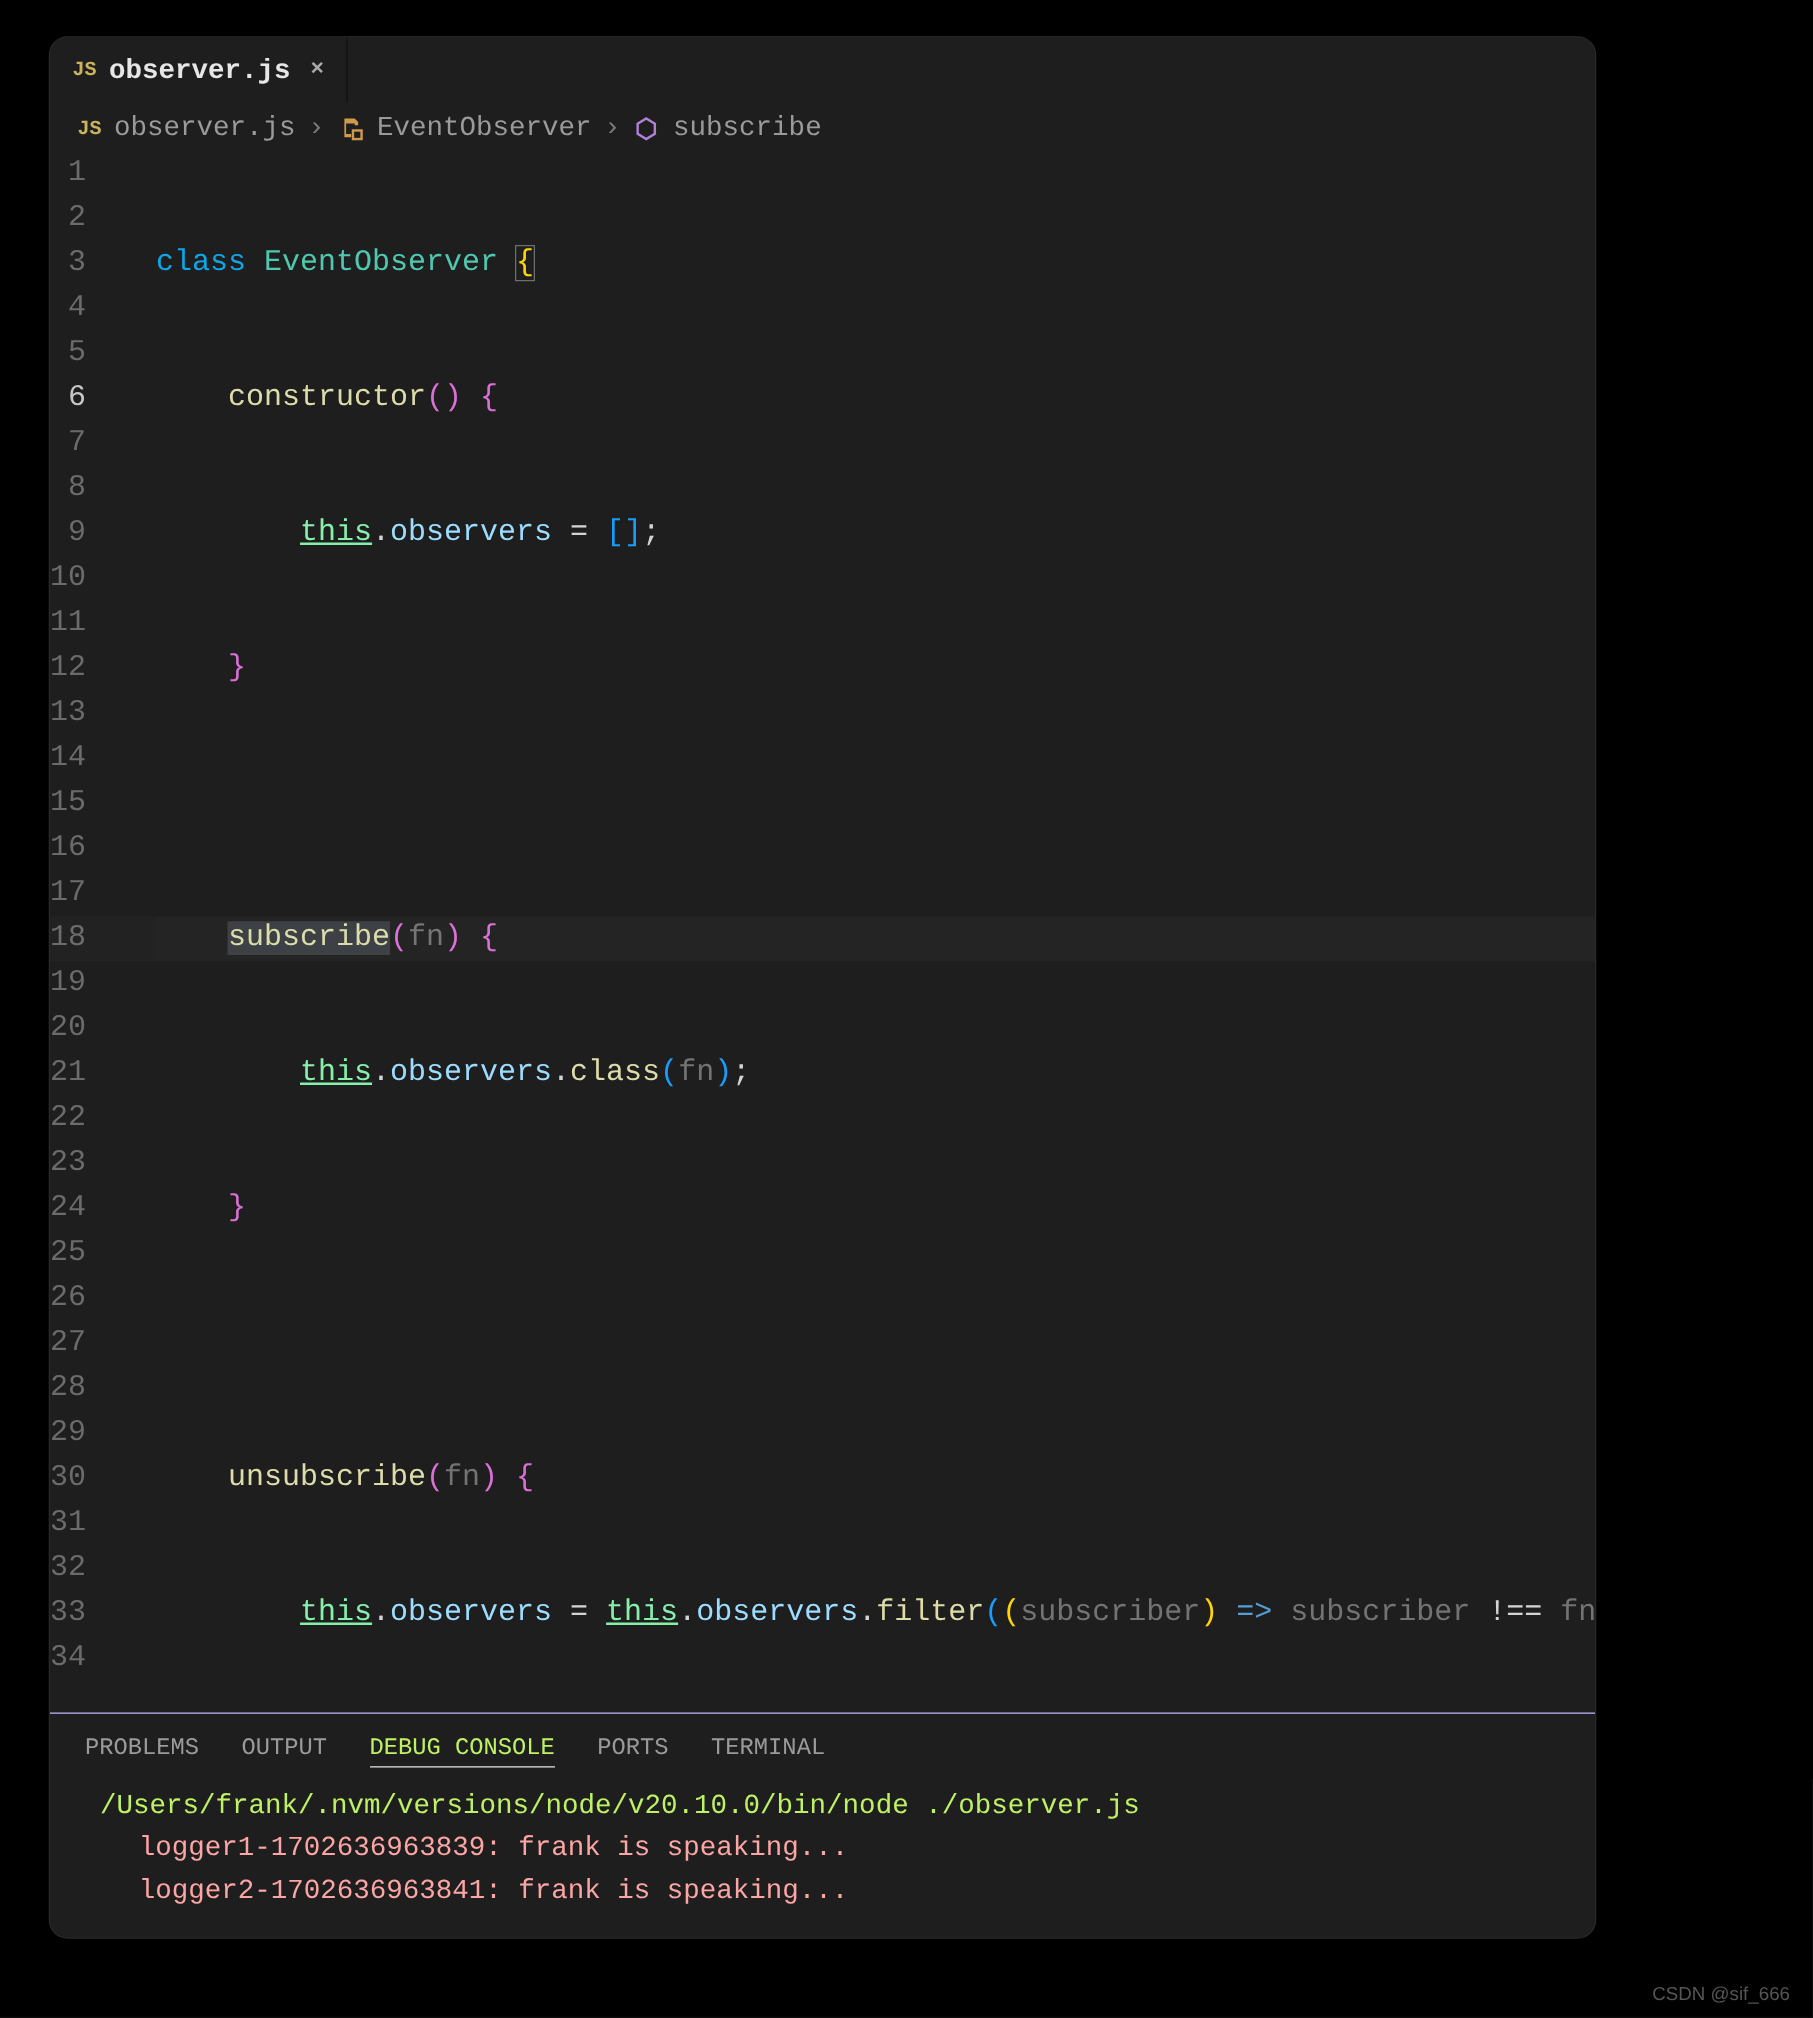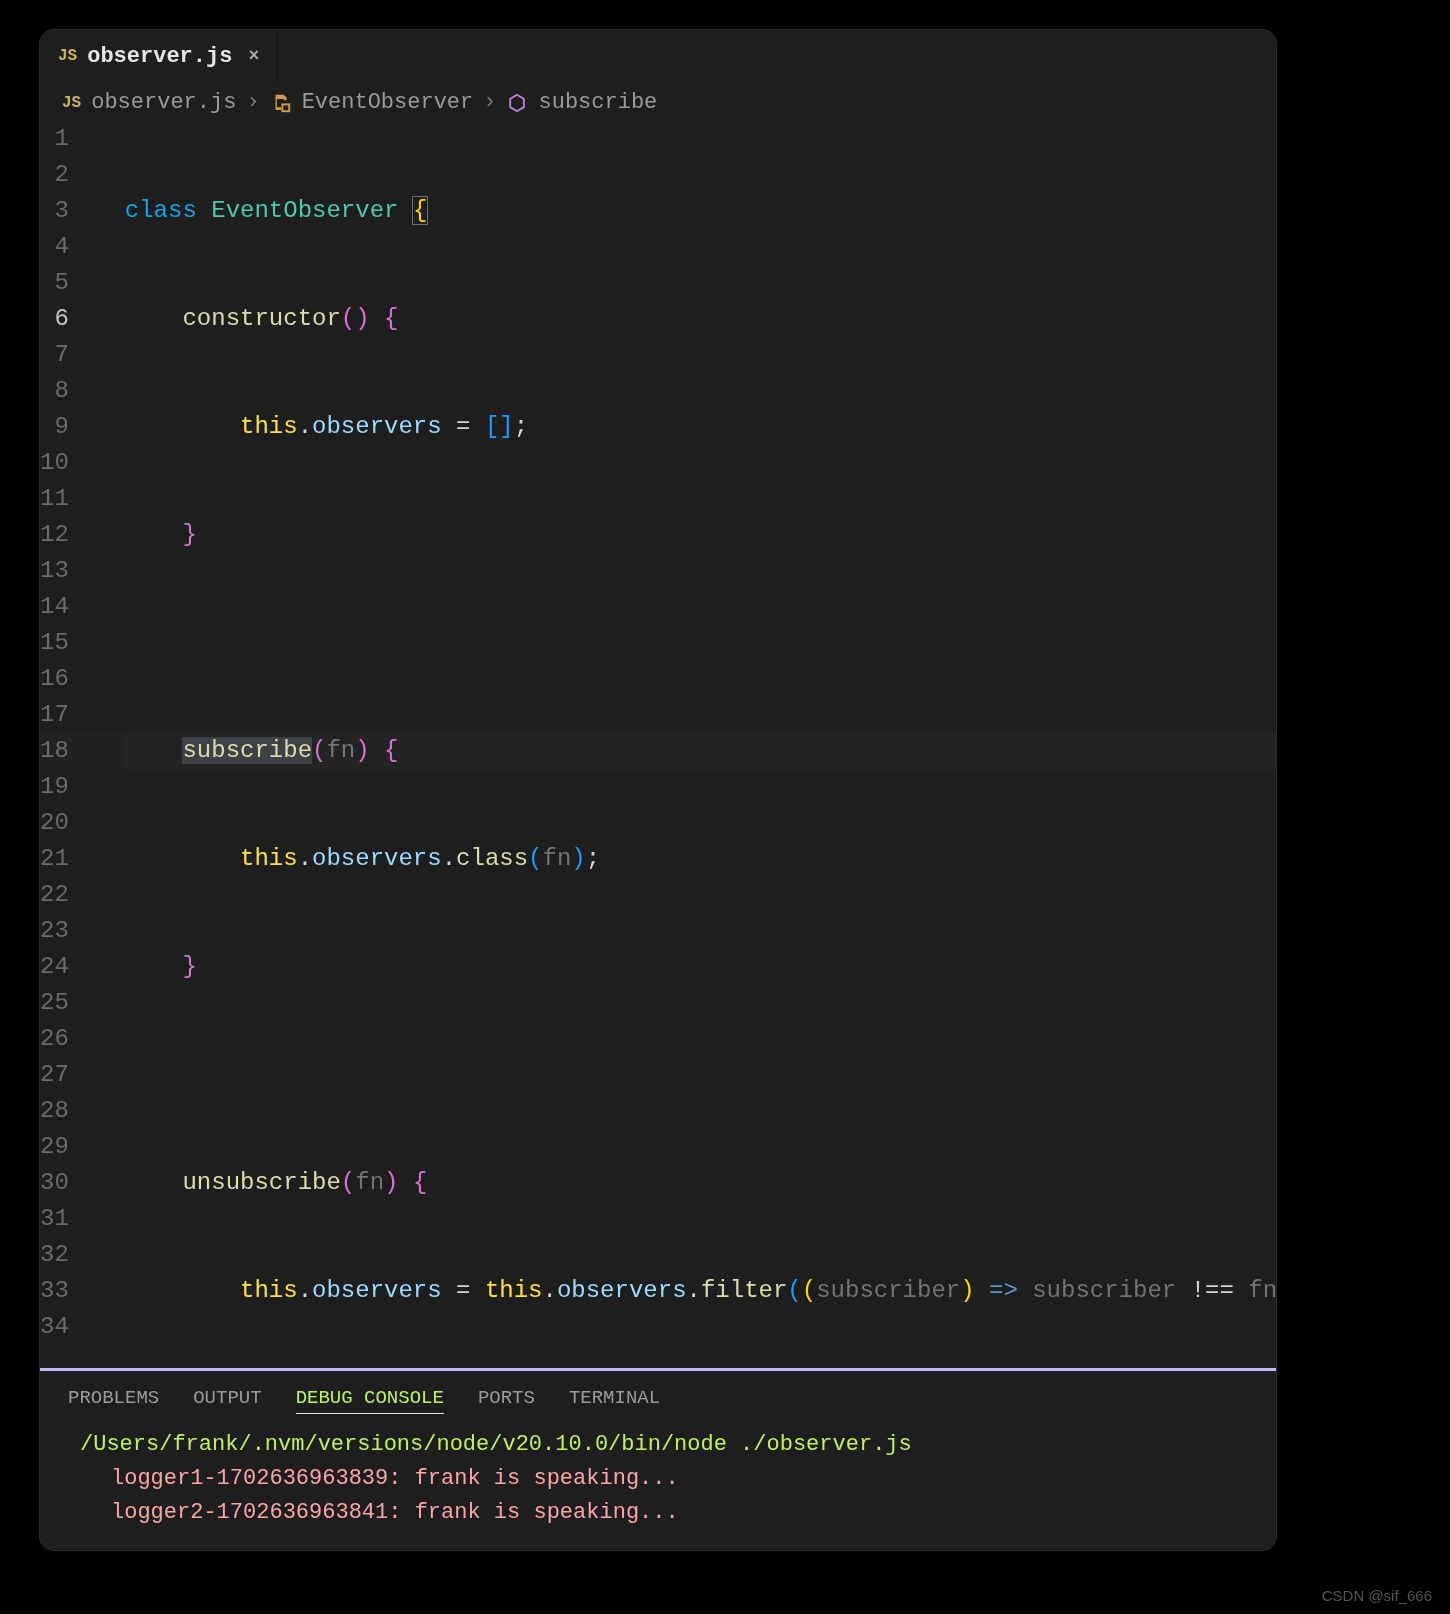--- a/index.html
+++ b/index.html
@@ -92,34 +92,34 @@
     position:absolute;
     left:-125px; right:-10px; top:0; bottom:0;
     background:#ffffff05;
   }
   
   .kw   { color: #0ea5e9; }
   .kw2  { color: #569cd6; }
   .cls  { color: #4ec9b0; }
   .fn   { color: #dcdcaa; }
   .var  { color: #737373; }
-  .this { color: #fde047; }
+  .this { color: #86efac; text-decoration: underline; }
   .prop { color: #9cdcfe; }
   .bry  { color: #ffd602; }
   .brp  { color: #da70d6; }
   .brb  { color: #179efc; }
   .hl   { background: #3a3d41; }
   .box  { outline: 1px solid #6e6e6e; }
 
   
   .panel {
     position: absolute;
     left: 0; right: 0; bottom: 0;
     background: #1e1e1e;
-    border-top: 3px solid #c4b5fd;
+    border-top: 1px solid #c4b5fd;
     padding-bottom: 20px;
   }
   .panel-tabs {
     display: flex;
     gap: 34px;
     padding: 16px 28px 10px 28px;
     font-size: 19px;
     color: #9a9a9a;
   }
   .panel-tabs .ptab { cursor: pointer; }

